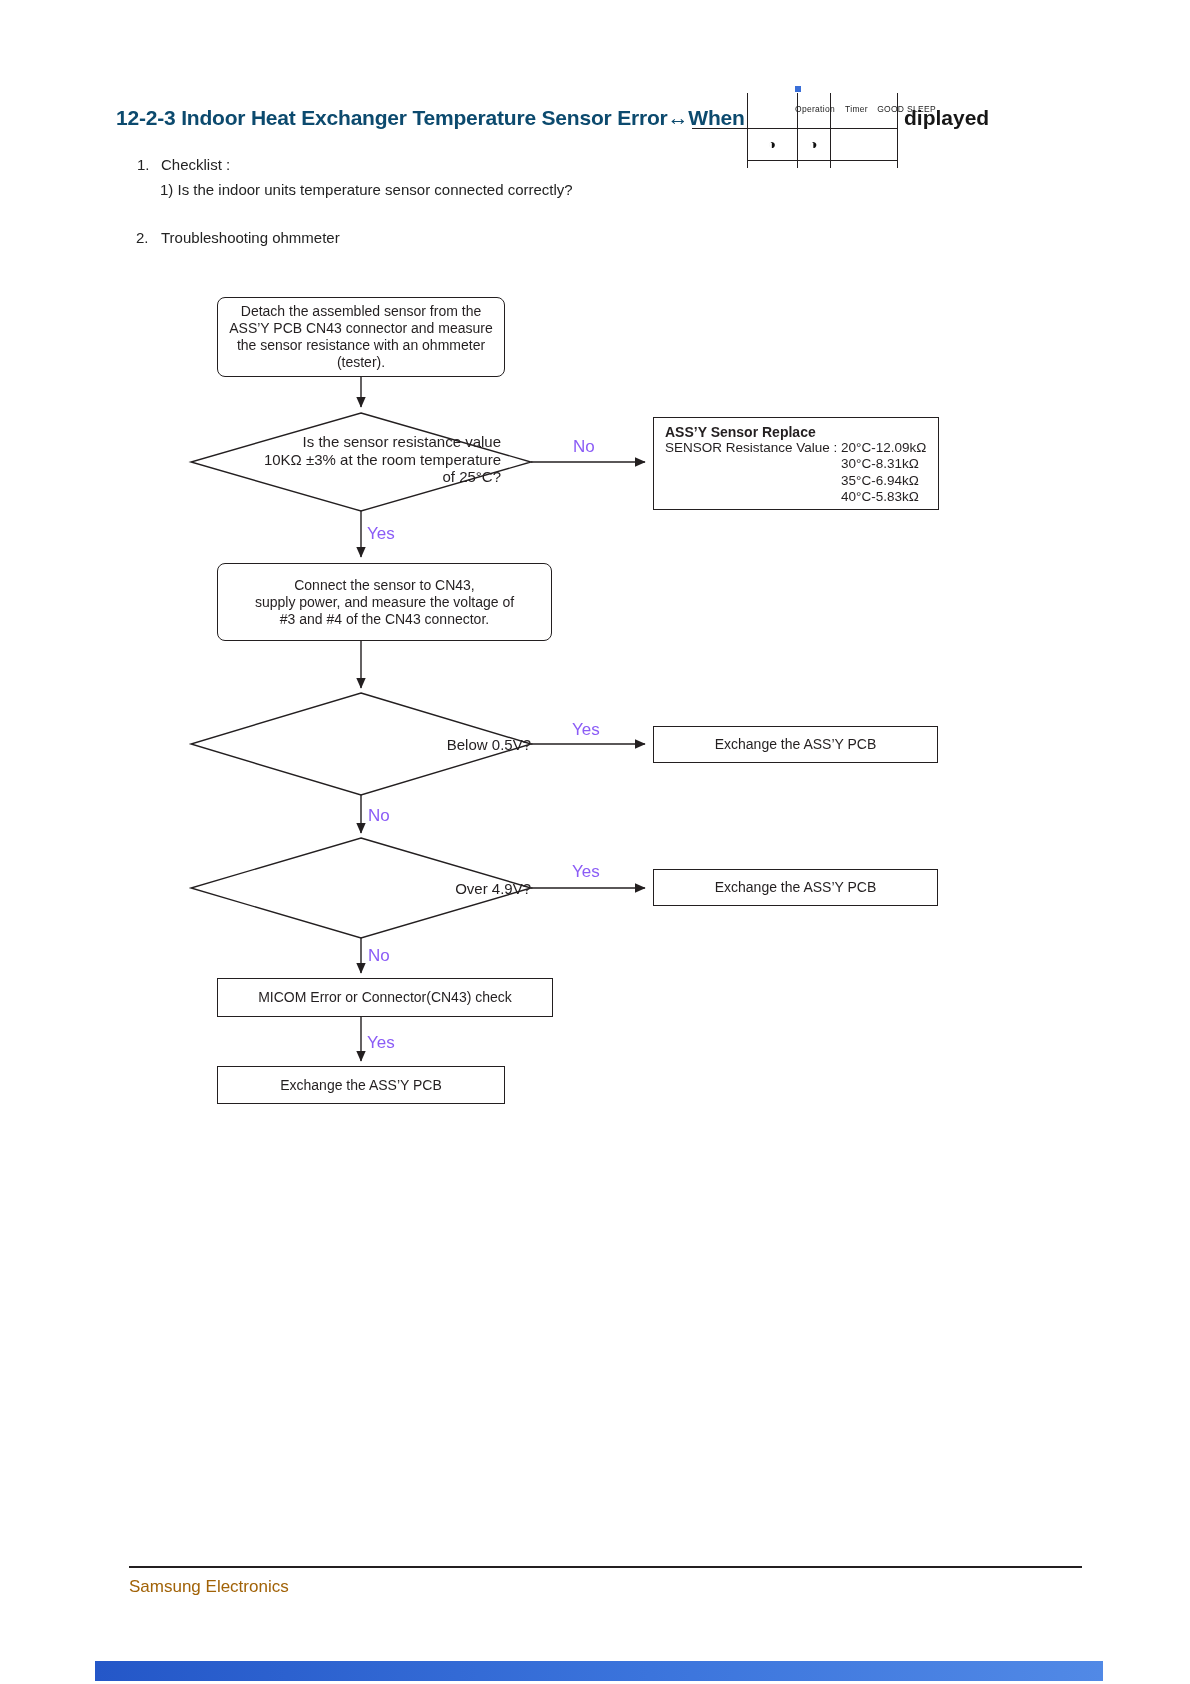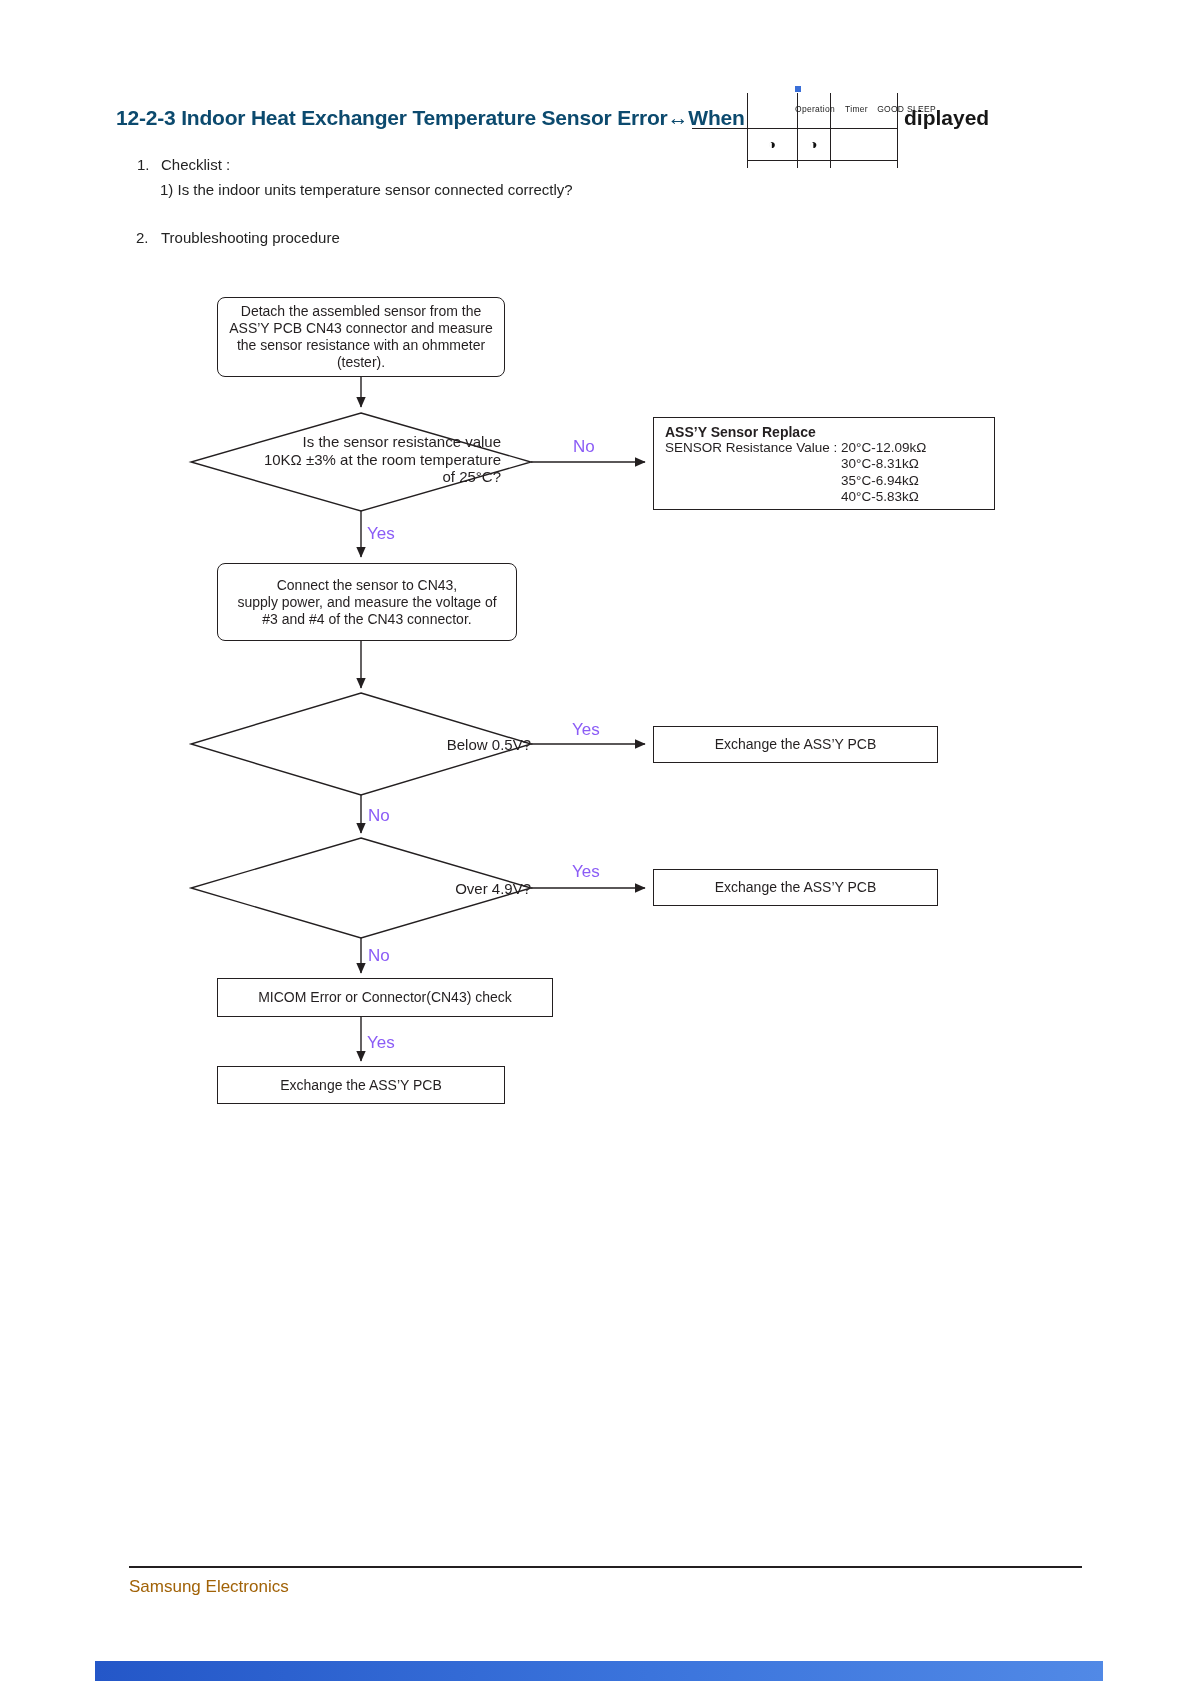--- a/index.html
+++ b/index.html
@@ -103,43 +103,43 @@
 
   <div class="abs tbl-cell" style="left:747px;top:136px;width:50px;">◑</div>
   <div class="abs tbl-cell" style="left:797px;top:136px;width:33px;">◑</div>
   <div class="abs tbl-cell" style="left:830px;top:136px;width:67px;"></div>
 
   <div class="abs body-text" style="left:137px;top:156px;">1.</div>
   <div class="abs body-text" style="left:161px;top:156px;">Checklist :</div>
   <div class="abs body-text" style="left:160px;top:181px;">1) Is the indoor units temperature sensor connected correctly?</div>
 
   <div class="abs body-text" style="left:136px;top:229px;">2.</div>
-  <div class="abs body-text" style="left:161px;top:229px;">Troubleshooting procedure</div>
+  <div class="abs body-text" style="left:161px;top:229px;">Troubleshooting ohmmeter</div>
 
   <div class="abs flow-box pre" style="left:217px;top:297px;width:288px;height:80px;">Detach the assembled sensor from the
 ASS’Y PCB CN43 connector and measure
 the sensor resistance with an ohmmeter (tester).</div>
 
   <div class="abs diamond-text pre" style="left:221px;top:433px;width:280px;">Is the sensor resistance value
 10KΩ ±3% at the room temperature
 of 25°C?</div>
 
   <div class="abs flow-label" style="left:573px;top:437px;">No</div>
 
-  <div class="abs assy-box" style="left:653px;top:417px;width:342px;height:93px;">
+  <div class="abs assy-box" style="left:653px;top:417px;width:286px;height:93px;">
     <div class="assy-title">ASS’Y Sensor Replace</div>
     <div>SENSOR Resistance Value : 20°C-12.09kΩ</div>
     <div class="assy-val">30°C-8.31kΩ</div>
     <div class="assy-val">35°C-6.94kΩ</div>
     <div class="assy-val">40°C-5.83kΩ</div>
   </div>
 
   <div class="abs flow-label" style="left:367px;top:524px;">Yes</div>
 
-  <div class="abs flow-box pre" style="left:217px;top:563px;width:300px;height:78px;">Connect the sensor to CN43,
+  <div class="abs flow-box pre" style="left:217px;top:563px;width:335px;height:78px;">Connect the sensor to CN43,
 supply power, and measure the voltage of
 #3 and #4 of the CN43 connector.</div>
 
   <div class="abs diamond-text" style="left:191px;top:736px;width:340px;">Below 0.5V?</div>
   <div class="abs flow-label" style="left:572px;top:720px;">Yes</div>
   <div class="abs flow-box" style="left:653px;top:726px;width:285px;height:37px;">Exchange the ASS’Y PCB</div>
 
   <div class="abs flow-label" style="left:368px;top:806px;">No</div>
 
   <div class="abs diamond-text" style="left:191px;top:880px;width:340px;">Over 4.9V?</div>

